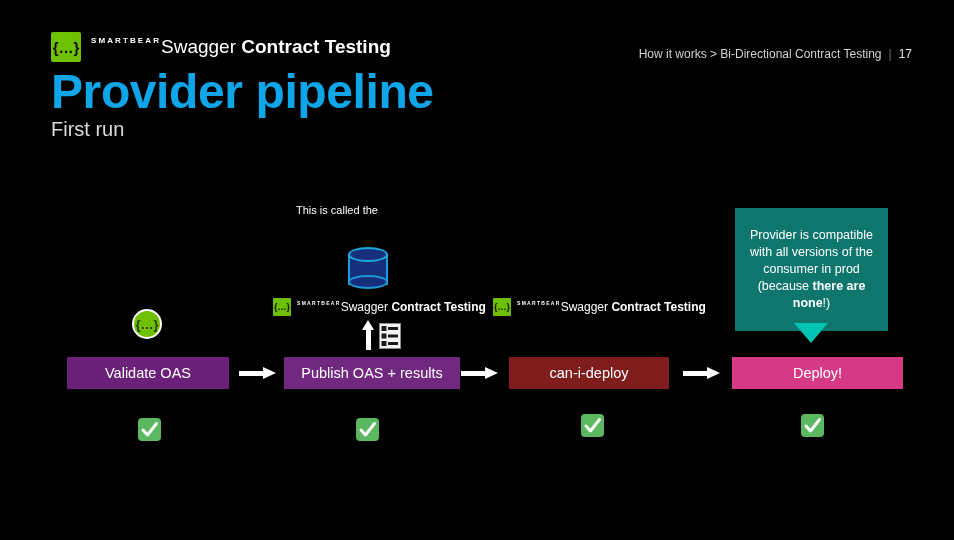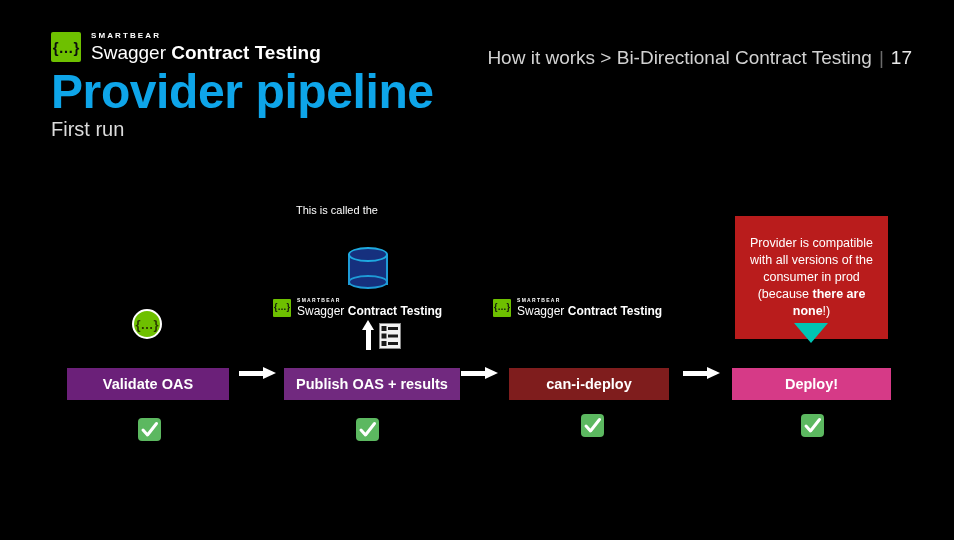--- a/index.html
+++ b/index.html
@@ -10,21 +10,21 @@
     font-family: "Liberation Sans", sans-serif;
   }
   .slide { position: relative; width: 954px; height: 540px; background: #000; }
 
   
   .brand { display: flex; align-items: center; gap: 10px; }
   .brand-mark {
     background: #6ec000; display: flex; align-items: center; justify-content: center;
     color: #0d0d0d; font-weight: 700; line-height: 1;
   }
-  .brand-words { display: flex; flex-direction: column; justify-content: center; }
+  .brand-words { display: flex; flex-direction: row; justify-content: center; }
   .brand-smartbear {
     color: #ffffff; letter-spacing: 2.1px; font-weight: 700; line-height: 1;
   }
   .brand-product { color: #ffffff; line-height: 1.05; white-space: nowrap; }
   .brand-product .thin { font-weight: 400; }
   .brand-product .bold { font-weight: 700; margin-top: 36px; }
 
   
   #header-brand { position: absolute; left: 51px; top: 32px; }
   #header-brand .brand-mark { width: 30px; height: 30px; font-size: 15px; border-radius: 2px; }
@@ -33,40 +33,40 @@
 
   
   .brand-sm .brand-mark { width: 18px; height: 18px; font-size: 9px; border-radius: 1px; }
   .brand-sm .brand-smartbear { font-size: 5px; letter-spacing: 1.3px; margin-bottom: 2px; }
   .brand-sm .brand-product { font-size: 12px; }
   .brand-sm { gap: 6px; }
 
   
   #breadcrumb {
     position: absolute; right: 42px; top: 47px;
-    color: #d2d2d2; font-size: 19px; white-space: nowrap;
+    color: #d2d2d2; font-size: 12px; white-space: nowrap;
   }
   #breadcrumb .sep { color: #6b6b6b; margin: 0 7px; }
   #breadcrumb .pageno { color: #e8e8e8; }
 
   
   #page-title {
     position: absolute; left: 51px; top: 64px;
     color: #0ea5e9; font-size: 48px; font-weight: 700; letter-spacing: -0.4px;
   }
   #page-subtitle {
     position: absolute; left: 51px; top: 118px;
     color: #dcdcdc; font-size: 20px; font-weight: 400;
   }
 
   
   .stage-box {
     position: absolute; top: 357px; height: 32px;
     display: flex; align-items: center; justify-content: center;
-    color: #ffffff; font-size: 14.5px; font-weight: 700; white-space: nowrap; margin-top: 11px;
+    color: #ffffff; font-size: 14.5px; font-weight: 400; white-space: nowrap;
   }
   .arrow {
     position: absolute; top: 367px; height: 12px; width: 38px;
   }
   .arrow .shaft { position: absolute; left: 0; top: 4px; width: 26px; height: 5px; background:#fff; }
   .arrow .head {
     position: absolute; left: 24px; top: 0;
     width: 0; height: 0; border-top: 6.5px solid transparent;
     border-bottom: 6.5px solid transparent; border-left: 13px solid #fff;
   }
@@ -112,22 +112,22 @@
   .check svg { position: absolute; left: 0; top: 0; }
 
   
   #contract-note {
     position: absolute; left: 296px; top: 203px; width: 140px;
     text-align: left; color: #ffffff; font-size: 11px; line-height: 1.33;
   }
 
   
   #callout {
-    position: absolute; left: 735px; top: 216px; width: 153px; height: 123px;
-    background: #b91c1c; color: #ffffff;
+    position: absolute; left: 735px; top: 208px; width: 153px; height: 123px;
+    background: #0f766e; color: #ffffff;
     display: flex; align-items: center; justify-content: center;
     text-align: center; font-size: 12.5px; line-height: 1.35; padding: 6px 10px;
   }
   #callout b { font-weight: 700; }
   #callout-tail {
     position: absolute; left: 794px; top: 323px;
     width: 0; height: 0;
     border-left: 17px solid transparent; border-right: 17px solid transparent;
     border-top: 20px solid #00c4b4;
   }
@@ -197,21 +197,21 @@
     <div class="brand-words">
       <span class="brand-smartbear">SMARTBEAR</span>
       <span class="brand-product"><span class="thin">Swagger</span> <span class="bold">Contract Testing</span></span>
     </div>
   </div>
 
   <div id="stages-layer">
       <div class="stage-box" style="left: 67px; width: 162px; background: rgb(107, 32, 121);">Validate OAS</div>
       <div class="stage-box" style="left: 284px; width: 176px; background: rgb(113, 41, 127);">Publish OAS + results</div>
       <div class="stage-box" style="left: 509px; width: 160px; background: #7f1d1d;">can-i-deploy</div>
-      <div class="stage-box" style="left: 732px; width: 159px; background: rgb(214, 58, 135);">Deploy!</div>
+      <div class="stage-box" style="left: 732px; width: 171px; background: rgb(214, 58, 135);">Deploy!</div>
     </div>
   <div id="arrows-layer">
       <div class="arrow" style="left: 239px;">
         <div class="shaft"></div>
         <div class="head"></div>
       </div>
       <div class="arrow" style="left: 461px;">
         <div class="shaft"></div>
         <div class="head"></div>
       </div>

